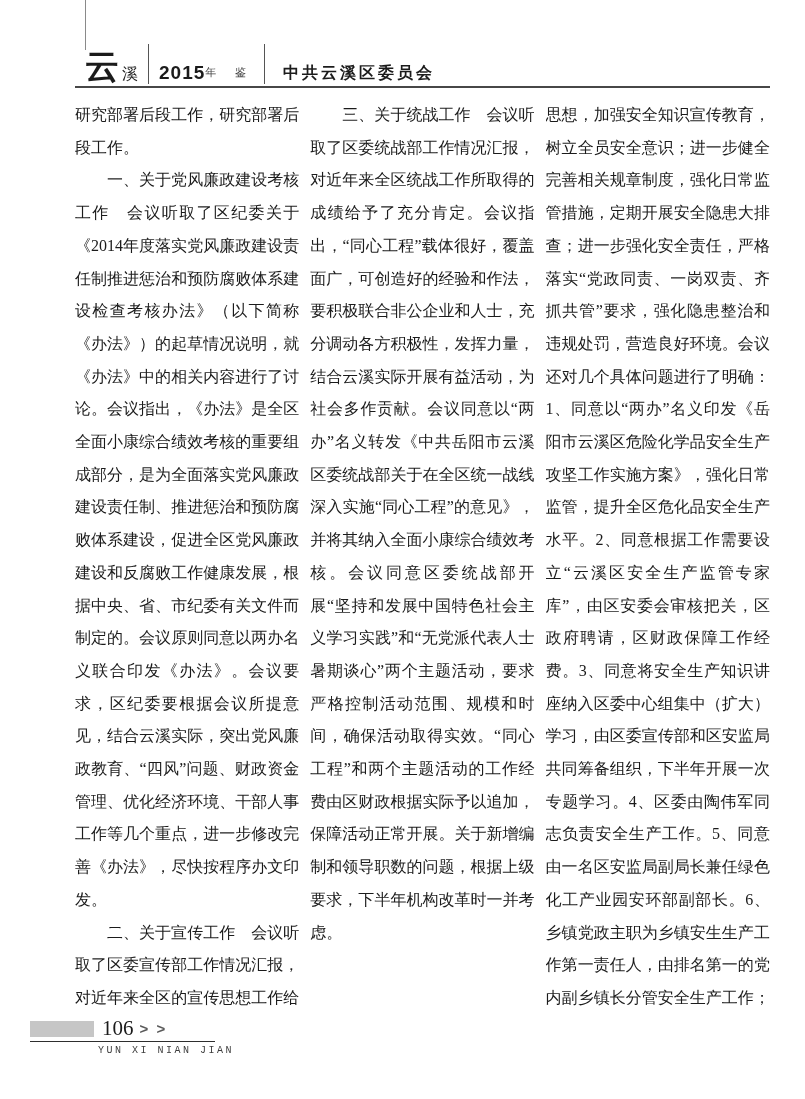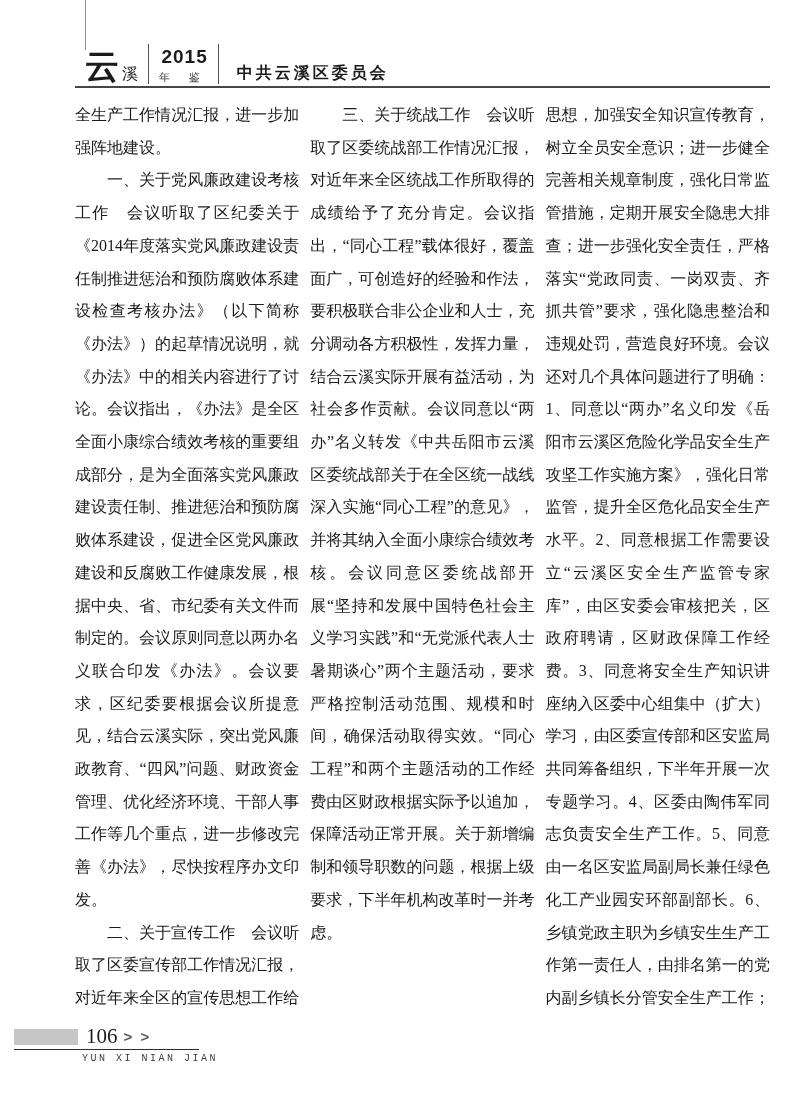--- a/index.html
+++ b/index.html
@@ -30,23 +30,22 @@
     font-size:34px;font-weight:bold;line-height:1;
     font-family:"Liberation Serif","DejaVu Serif",serif;
   }
   .logo-small{
     font-size:16px;line-height:1;margin-left:3px;margin-bottom:2px;
   }
   .v-div{
     width:1px;height:40px;background:#555;margin:0 10px;align-self:flex-end;
   }
   .year-block{
-    display:flex;flex-direction:column;justify-content:flex-end;
+    display:flex;justify-content:flex-end;
     align-self:flex-end;
-    text-align:right;
   }
   .year{
     font-family:"Liberation Sans","DejaVu Sans",sans-serif;
     font-size:19px;font-weight:bold;line-height:1.1;letter-spacing:1px;
   }
   .year-label{
     font-size:11px;color:#444;letter-spacing:8px;line-height:1.3;margin-top:2px;
   }
   .org-name{
     font-family:"Liberation Sans","DejaVu Sans",sans-serif;
@@ -65,21 +64,21 @@
   .column{
     width:224.3px;height:916px;overflow:hidden;
     font-size:16px;line-height:32.7px;
     text-align:justify;
   }
   .para{margin:0;padding:0;}
   .para.indent{text-indent:2em;}
 
   
   .footer{
-    position:absolute;left:14px;top:1018px;width:260px;margin-top:8px;
+    position:absolute;left:30px;top:1018px;width:260px;
   }
   .footer-row{
     display:flex;align-items:center;
     border-bottom:1px solid #2e2e2e;
     width:185px;padding-bottom:2px;
   }
   .footer-block{
     width:64px;height:16px;background:#c6c6c6;margin-right:8px;
   }
   .page-num{
@@ -114,21 +113,21 @@
         <span class="year-label">年 鉴</span>
       </span>
       <span class="v-div"></span>
       <span class="org-name">中共云溪区委员会</span>
     </div>
   </div>
   <div class="header-rule"></div>
 
   <div class="columns">
     <div class="column">
-        <p class="para">全生产工作情况汇报，进一步加强阵地建设。</p>
+        <p class="para">研究部署后段工作，研究部署后段工作。</p>
         <p class="para indent">一、关于党风廉政建设考核工作　会议听取了区纪委关于《2014年度落实党风廉政建设责任制推进惩治和预防腐败体系建设检查考核办法》（以下简称《办法》）的起草情况说明，就《办法》中的相关内容进行了讨论。会议指出，《办法》是全区全面小康综合绩效考核的重要组成部分，是为全面落实党风廉政建设责任制、推进惩治和预防腐败体系建设，促进全区党风廉政建设和反腐败工作健康发展，根据中央、省、市纪委有关文件而制定的。会议原则同意以两办名义联合印发《办法》。会议要求，区纪委要根据会议所提意见，结合云溪实际，突出党风廉政教育、“四风”问题、财政资金管理、优化经济环境、干部人事工作等几个重点，进一步修改完善《办法》，尽快按程序办文印发。</p>
         <p class="para indent">二、关于宣传工作　会议听取了区委宣传部工作情况汇报，对近年来全区的宣传思想工作给予了充分肯定。会议同时要求区委宣传部进一步提高宣传思想工作的覆盖面，更加贴近群众，更好地服务群众，多开展一些文娱活动，增强氛围、营造环境；进一步加强阵地建设、加快推进厂港地宣传一体化，做好《云溪手机报》提质扩面工作，多管齐下强化宣传思想工作成效；进一步拾遗补缺，增强短板，不断强化干部廉政教育，突出特色开展文明创建，创新社会主义核心价值观的宣传。会议还对几个具体问题进行了明确：1、关于机构编制问题：区文明办和区文联根据工作需要，可以增加领导职数和编制，在下半年机构改革时统筹考虑。2、关于公益广告宣传问题：区人民政府要</p>
       </div>
     <div class="column">
         <p class="para indent">三、关于统战工作　会议听取了区委统战部工作情况汇报，对近年来全区统战工作所取得的成绩给予了充分肯定。会议指出，“同心工程”载体很好，覆盖面广，可创造好的经验和作法，要积极联合非公企业和人士，充分调动各方积极性，发挥力量，结合云溪实际开展有益活动，为社会多作贡献。会议同意以“两办”名义转发《中共岳阳市云溪区委统战部关于在全区统一战线深入实施“同心工程”的意见》，并将其纳入全面小康综合绩效考核。会议同意区委统战部开展“坚持和发展中国特色社会主义学习实践”和“无党派代表人士暑期谈心”两个主题活动，要求严格控制活动范围、规模和时间，确保活动取得实效。“同心工程”和两个主题活动的工作经费由区财政根据实际予以追加，保障活动正常开展。关于新增编制和领导职数的问题，根据上级要求，下半年机构改革时一并考虑。</p>
       </div>
     <div class="column">
         <p class="para">思想，加强安全知识宣传教育，树立全员安全意识；进一步健全完善相关规章制度，强化日常监管措施，定期开展安全隐患大排查；进一步强化安全责任，严格落实“党政同责、一岗双责、齐抓共管”要求，强化隐患整治和违规处罚，营造良好环境。会议还对几个具体问题进行了明确：1、同意以“两办”名义印发《岳阳市云溪区危险化学品安全生产攻坚工作实施方案》，强化日常监管，提升全区危化品安全生产水平。2、同意根据工作需要设立“云溪区安全生产监管专家库”，由区安委会审核把关，区政府聘请，区财政保障工作经费。3、同意将安全生产知识讲座纳入区委中心组集中（扩大）学习，由区委宣传部和区安监局共同筹备组织，下半年开展一次专题学习。4、区委由陶伟军同志负责安全生产工作。5、同意由一名区安监局副局长兼任绿色化工产业园安环部副部长。6、乡镇党政主职为乡镇安生生产工作第一责任人，由排名第一的党内副乡镇长分管安全生产工作；由区安委会牵头，区财政和编办积极配合，尽快出台关于加强县乡安全监管能力建设的相关文件。7、严格落实领导干部带队检查安全生产工作制度，由区安监局制订具体工作方案，一年两次，报两办统一调度落实。</p>
       </div>
   </div>

